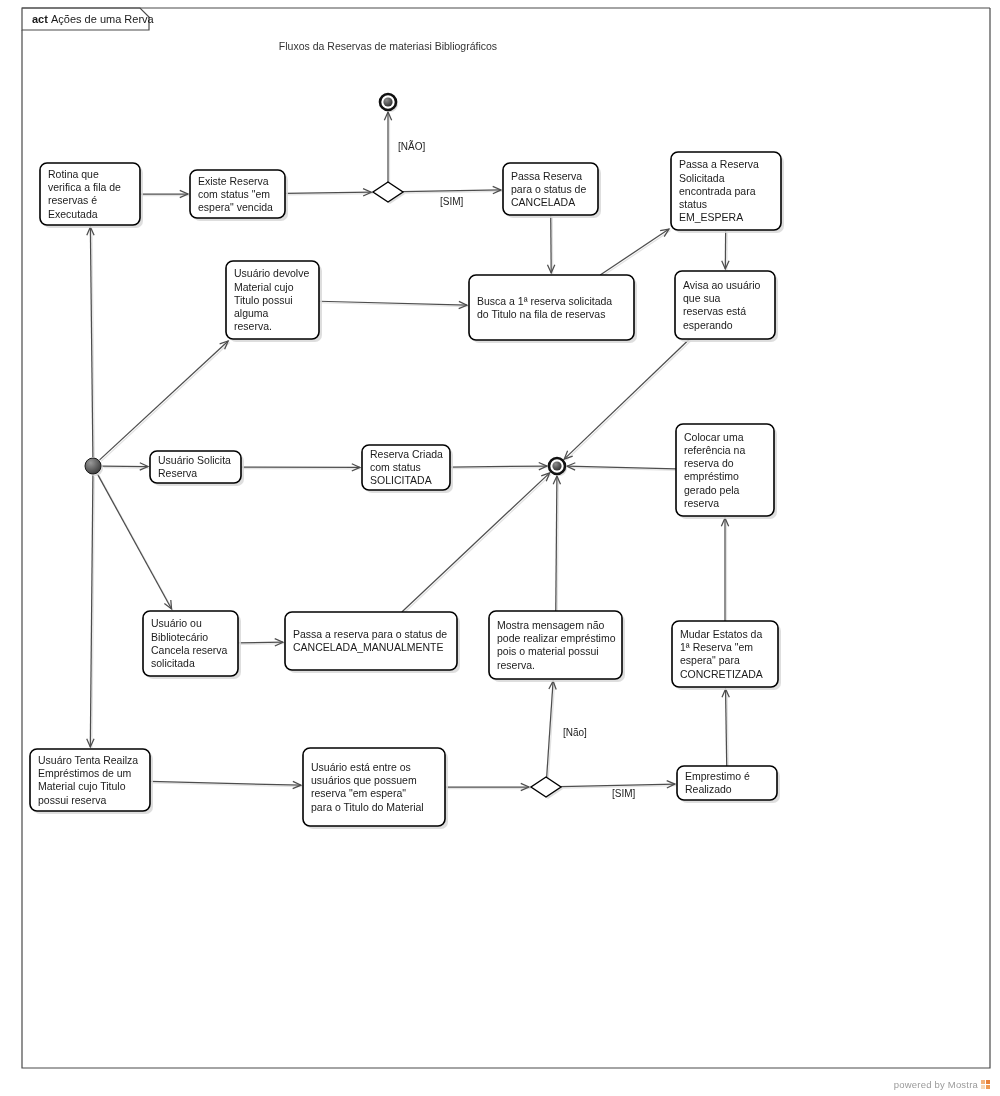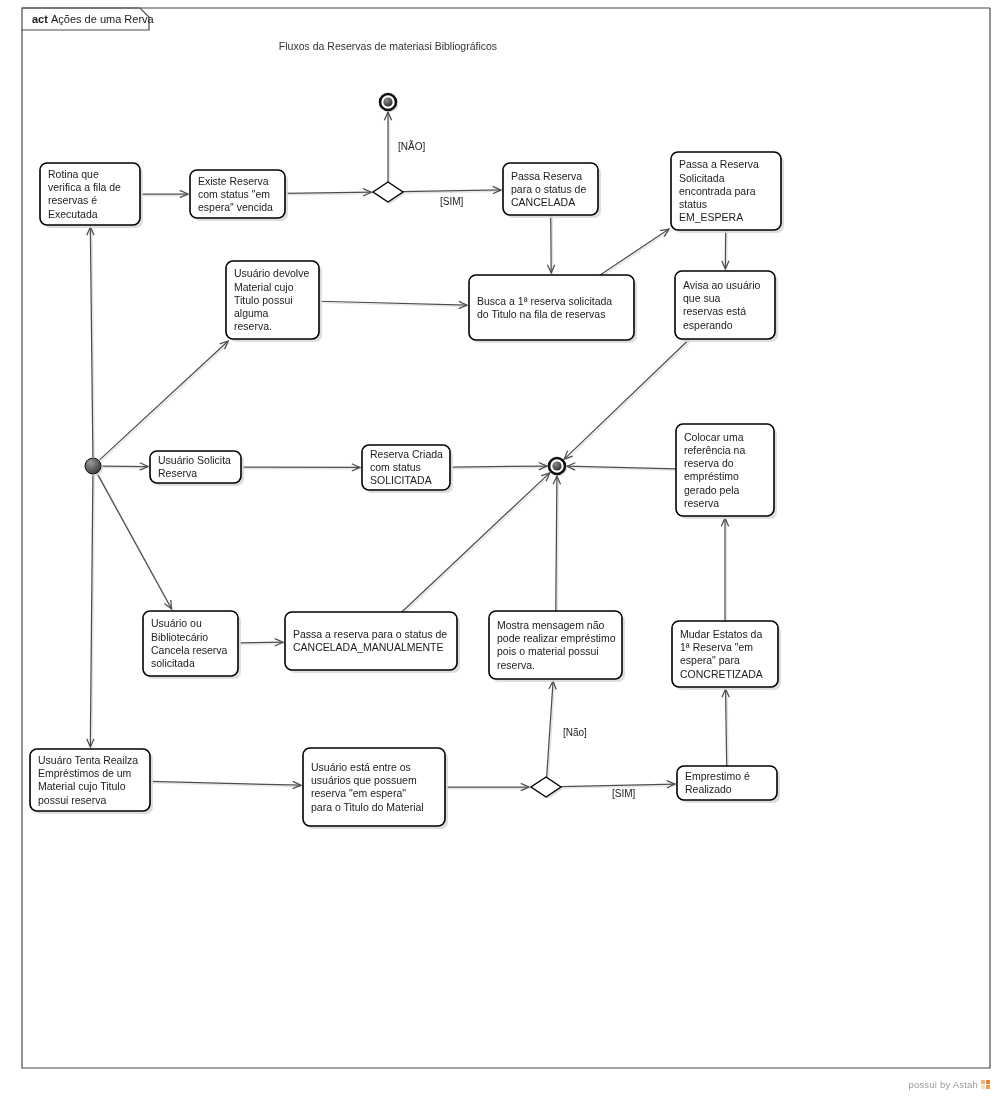--- a/index.html
+++ b/index.html
@@ -343,21 +343,21 @@
         <path d="M 390 184 L 405 194 L 390 204 L 375 194 Z" class="node-shadow"></path>
         <path d="M 388 182 L 403 192 L 388 202 L 373 192 Z" class="diamond"></path>
       </g>
       <g>
         <path d="M 548 779 L 563 789 L 548 799 L 533 789 Z" class="node-shadow"></path>
         <path d="M 546 777 L 561 787 L 546 797 L 531 787 Z" class="diamond"></path>
       </g>
     </svg>
 
   <div class="credit">
-    <span>possui by Astah</span>
+    <span>powered by Mostra</span>
     <span class="astah-mark">
       <i class="a"></i>
         <i class="b"></i>
         <i class="c"></i>
         <i class="d"></i>
     </span>
   </div>
 </div>
 
 </body></html>

